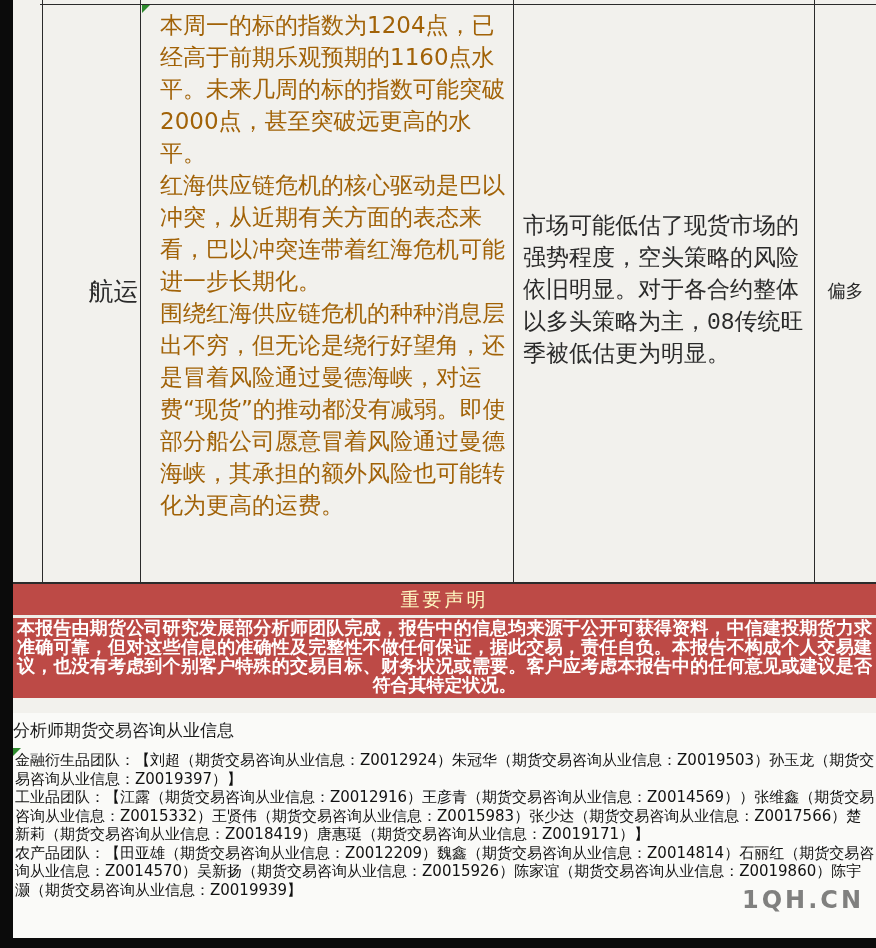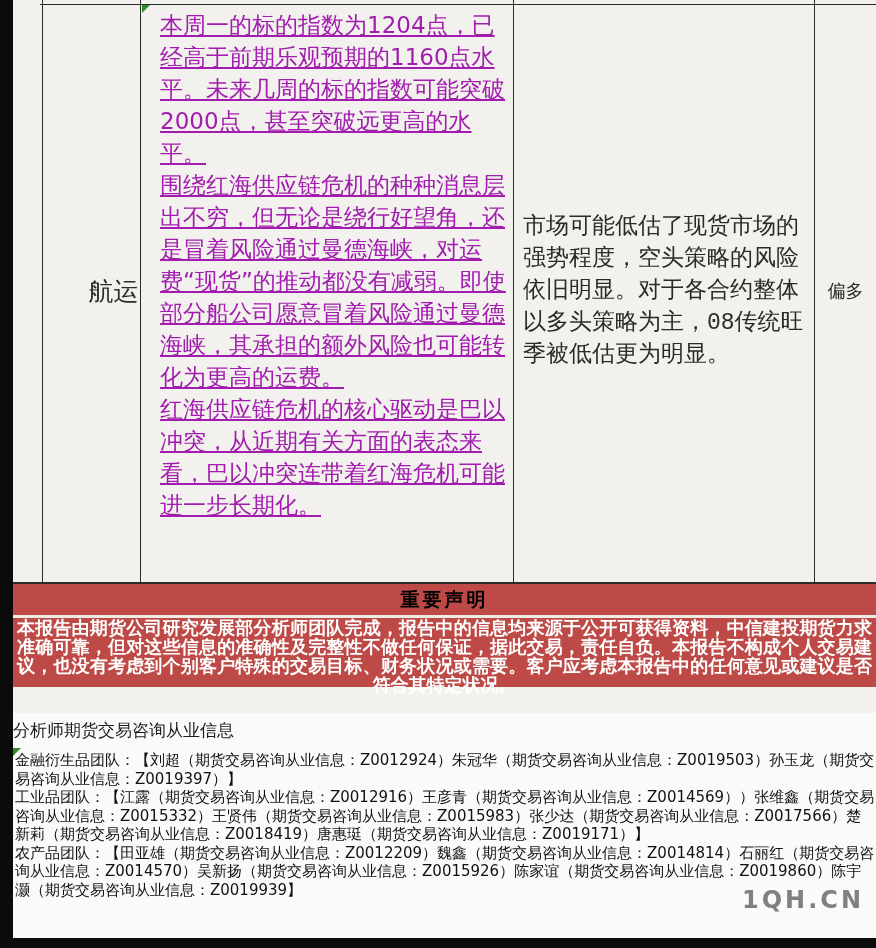--- a/index.html
+++ b/index.html
@@ -12,32 +12,32 @@
   .bottom-strip { position:absolute; left:0; top:938px; width:876px; height:10px; background:#0b0b0b; }
 
   
   .table-wrap { position:absolute; left:13px; top:0; width:863px; height:584px; background:#f2f1ed; border-bottom:2px solid #2b2b2b; box-sizing:border-box; }
   .top-hairline { position:absolute; left:27px; top:4px; right:0; height:1px; background:#2b2b2b; }
   .col { position:absolute; top:0; height:100%; border-left:1px solid #2b2b2b; box-sizing:border-box; }
   .col-category { left:29px; width:98px; display:flex; align-items:center; justify-content:center; font-size:25px; color:#2a2a2a;padding-left:44px; }
   .col-analysis { left:127px; width:373px; }
   .col-view { left:500px; width:301px; display:flex; align-items:center; }
   .col-rating { left:801px; width:62px; display:flex; align-items:center; justify-content:center; font-size:18px; color:#2a2a2a; }
-  .analysis-text { padding:9px 5px 0 19px; font-size:23px; line-height:32px; color:#a21caf;text-decoration:underline; }
+  .analysis-text { padding:9px 5px 0 19px; font-size:23px; line-height:32px; color:#a16207; }
   .analysis-text p { margin:0; }
   .view-text { padding:0 10px 0 9px; font-size:23px; line-height:32px; color:#2a2a2a;font-family:Liberation Mono, monospace; }
   .corner-marker { position:absolute; top:5px; left:1px; width:0; height:0;
     border-top:8px solid #2e8b2e; border-right:8px solid transparent; }
 
   
   .notice-banner { position:absolute; left:13px; top:584px; width:863px; height:31px;
     background:#bd4a46; border-bottom:3px solid #efece7; box-sizing:content-box;
     display:flex; align-items:center; justify-content:center;
-    color:#000000; font-weight:bold; font-size:19px; letter-spacing:3px; }
-  .disclaimer { position:absolute; left:13px; top:618px; width:863px; height:69px;
+    color:#fef9c3; font-weight:normal; font-size:19px; letter-spacing:3px; }
+  .disclaimer { position:absolute; left:13px; top:618px; width:863px; height:80px;
     background:#bd4a46; color:#fff; font-weight:bold; font-size:18px; line-height:19px;
     text-align:justify; text-align-last:center; padding:0 4px; box-sizing:border-box; }
 
   
   .analysts-heading { position:absolute; left:13px; top:713px; width:863px; height:34px;
     background:#fafaf8; display:flex; align-items:center; justify-content:flex-start;
     font-size:17px; color:#1c1c1c; }
   .analysts-block { position:absolute; left:13px; top:747px; width:863px; height:191px;
     background:#fafaf8; font-size:15px; line-height:18.5px; color:#111;
     padding:4px 1px 0 2px; box-sizing:border-box; }
@@ -58,22 +58,22 @@
     <div class="top-hairline"></div>
 
     <div class="col col-category">
       <span>航运</span>
     </div>
 
     <div class="col col-analysis">
       <span class="corner-marker"></span>
       <div class="analysis-text">
         <p>本周一的标的指数为1204点，已经高于前期乐观预期的1160点水平。未来几周的标的指数可能突破2000点，甚至突破远更高的水平。</p>
+        <p>红海供应链危机的核心驱动是巴以冲突，从近期有关方面的表态来看，巴以冲突连带着红海危机可能进一步长期化。</p>
         <p>围绕红海供应链危机的种种消息层出不穷，但无论是绕行好望角，还是冒着风险通过曼德海峡，对运费“现货”的推动都没有减弱。即使部分船公司愿意冒着风险通过曼德海峡，其承担的额外风险也可能转化为更高的运费。</p>
-        <p>红海供应链危机的核心驱动是巴以冲突，从近期有关方面的表态来看，巴以冲突连带着红海危机可能进一步长期化。</p>
       </div>
     </div>
 
     <div class="col col-view">
       <div class="view-text">市场可能低估了现货市场的强势程度，空头策略的风险依旧明显。对于各合约整体以多头策略为主，08传统旺季被低估更为明显。</div>
     </div>
 
     <div class="col col-rating">
       <span>偏多</span>
     </div>

